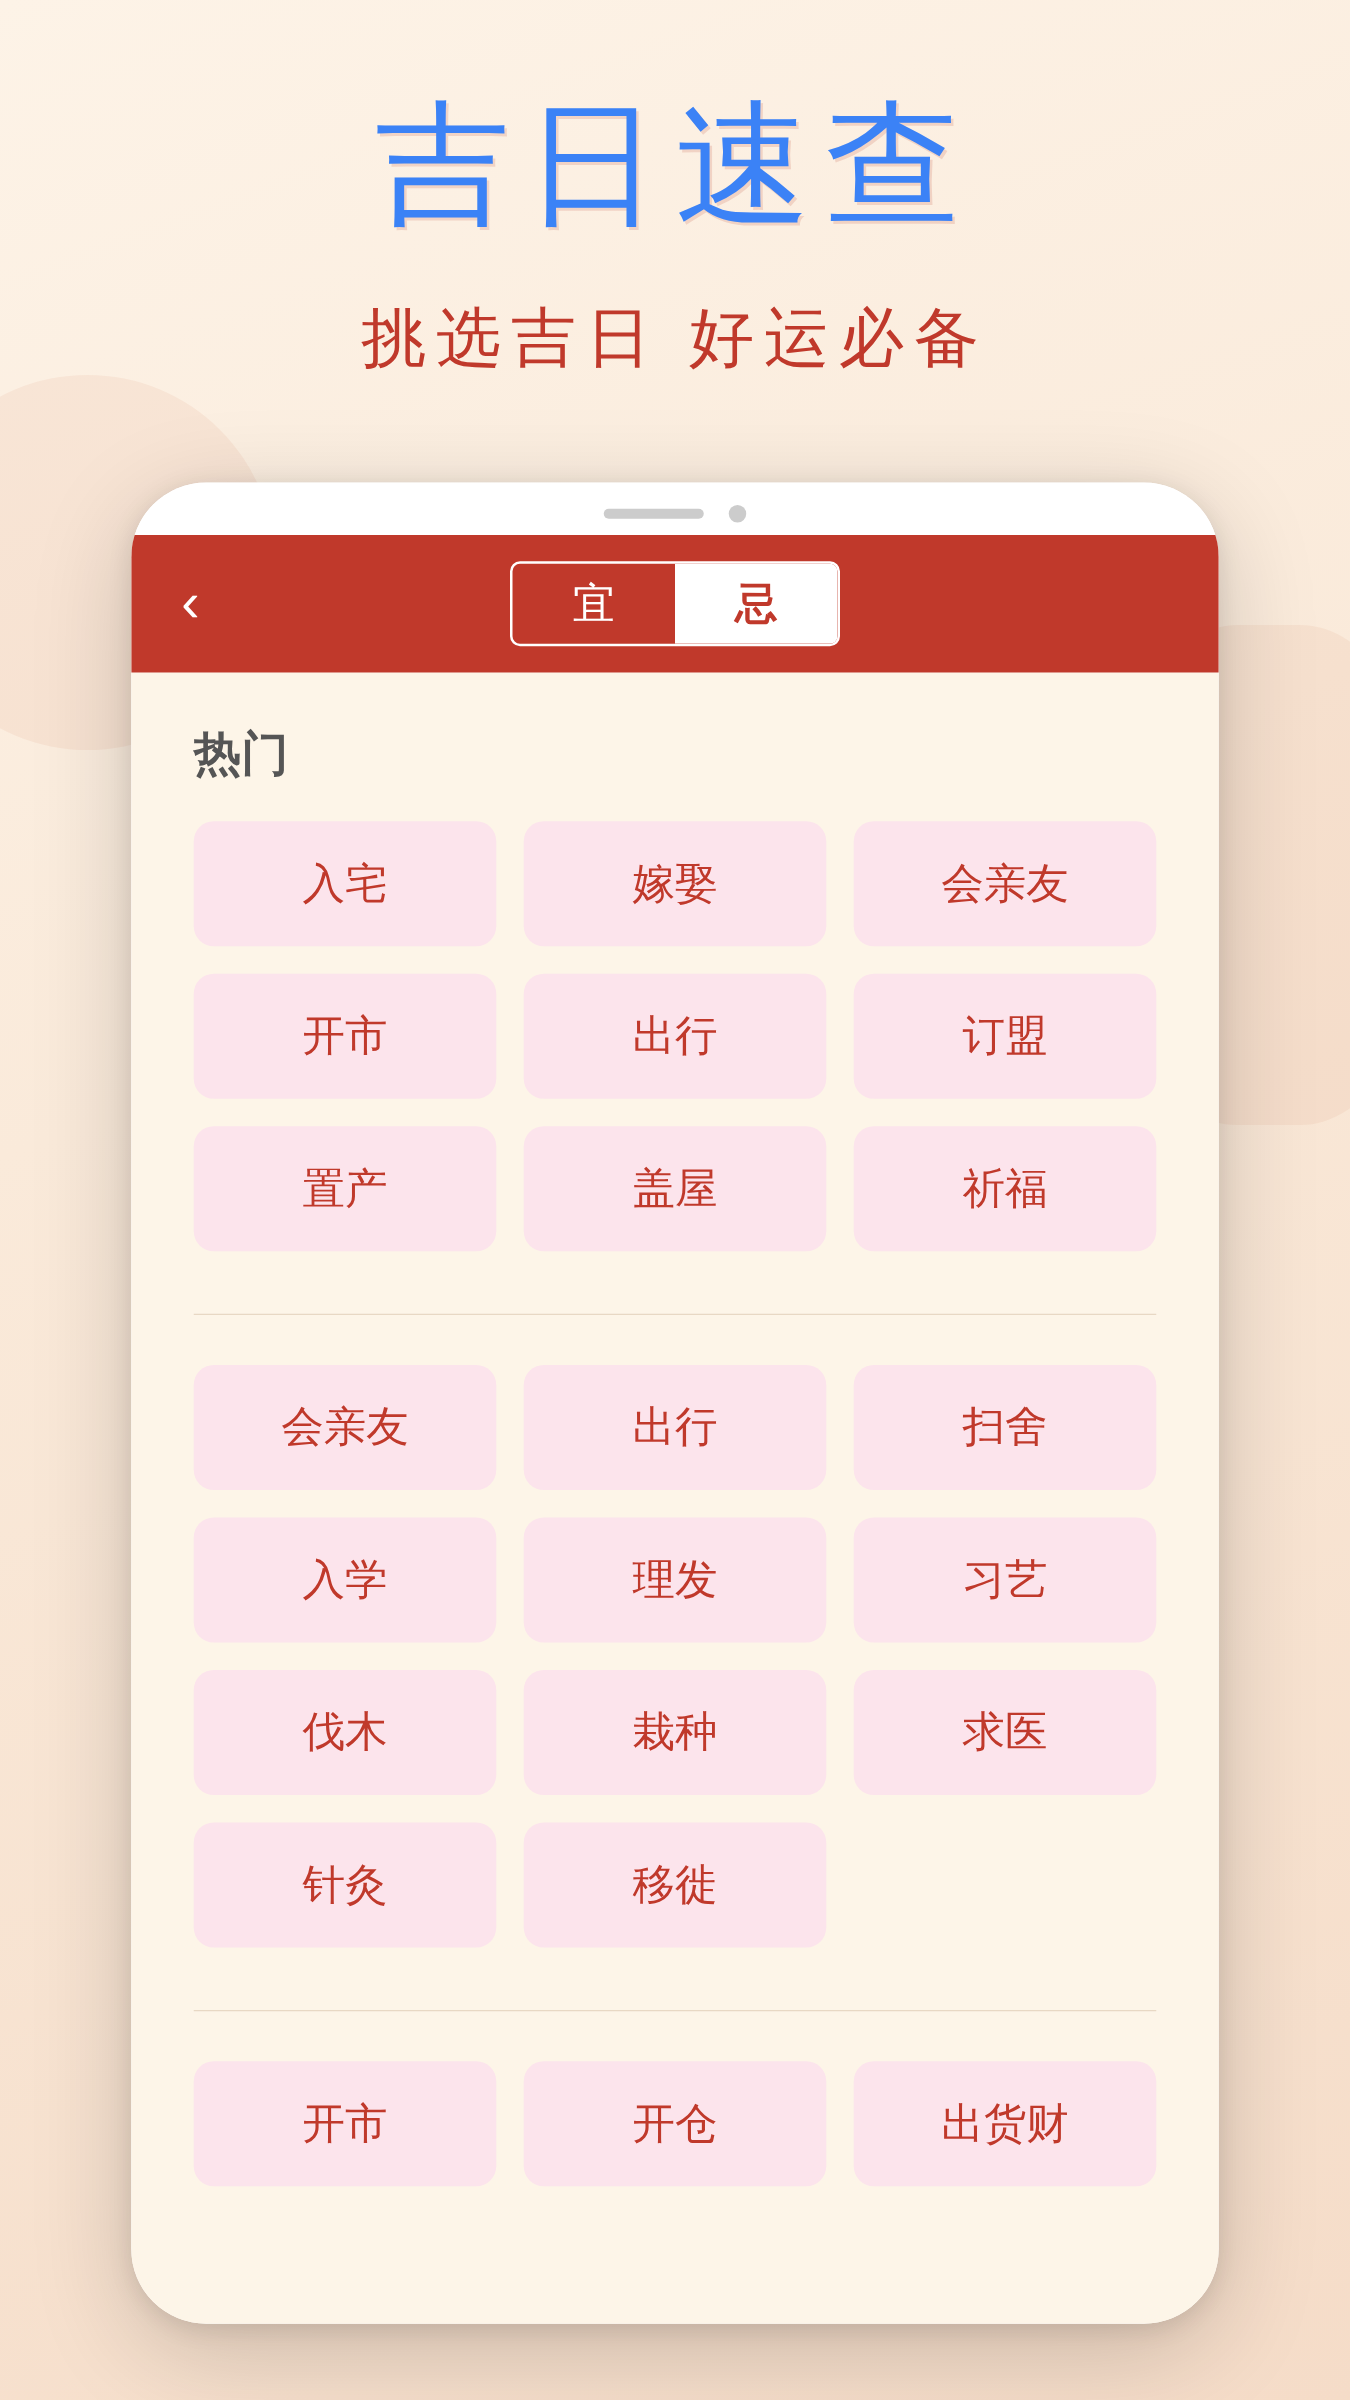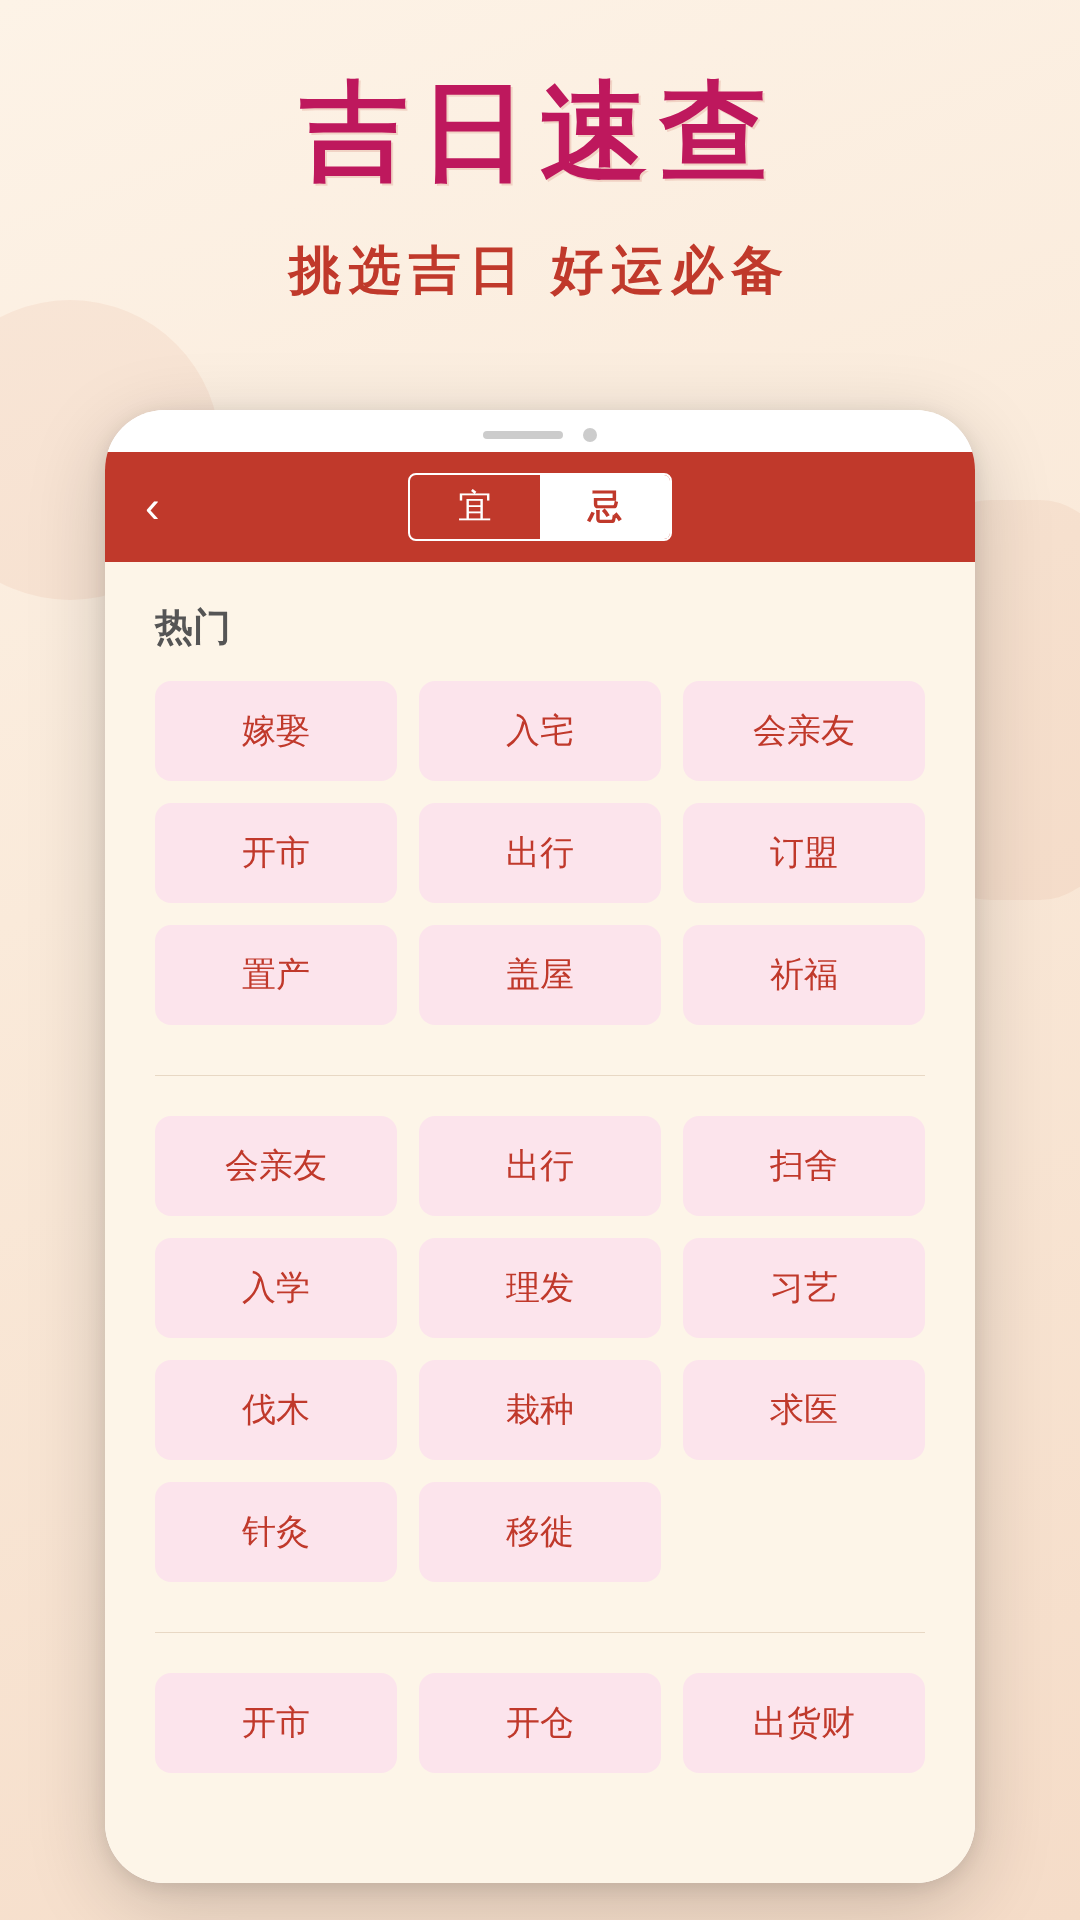--- a/index.html
+++ b/index.html
@@ -46,35 +46,35 @@
       z-index: 1;
       display: flex;
       flex-direction: column;
       align-items: center;
       padding-top: 60px;
     }
 
     
     .app-title {
       font-size: 108px;
-      font-weight: 700;
-      color: #be185d;
+      font-weight: 400;
+      color: #3b82f6;
       letter-spacing: 12px;
       text-align: left;
       margin-bottom: 30px;
       text-shadow: 2px 2px 0 rgba(180,50,30,0.15);
     }
 
     .app-subtitle {
       font-size: 52px;
       color: #c0392b;
       letter-spacing: 8px;
       text-align: center;
-      margin-bottom: 104px;
-      font-weight: 700;
+      margin-bottom: 80px;
+      font-weight: 400;
     }
 
     
     .phone-mockup {
       width: 870px;
       background: #fff;
       border-radius: 60px;
       box-shadow: 0 20px 80px rgba(0,0,0,0.18), 0 4px 20px rgba(0,0,0,0.1);
       overflow: hidden;
       position: relative;
@@ -218,22 +218,22 @@
         <div class="tab-item">宜</div>
         <div class="tab-item active">忌</div>
       </div>
     </div>
 
     <div class="app-content">
 
       <div class="section">
         <div class="section-title">热门</div>
         <div class="items-grid">
+          <div class="grid-item">入宅</div>
           <div class="grid-item">嫁娶</div>
-          <div class="grid-item">入宅</div>
           <div class="grid-item">会亲友</div>
           <div class="grid-item">开市</div>
           <div class="grid-item">出行</div>
           <div class="grid-item">订盟</div>
           <div class="grid-item">置产</div>
           <div class="grid-item">盖屋</div>
           <div class="grid-item">祈福</div>
         </div>
       </div>
 

